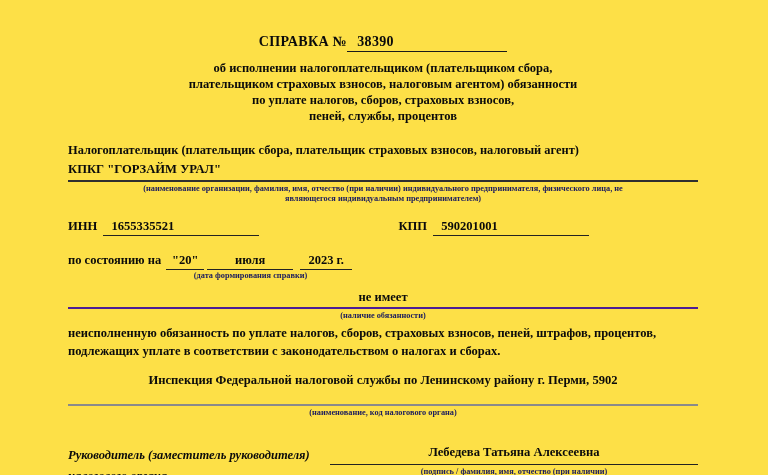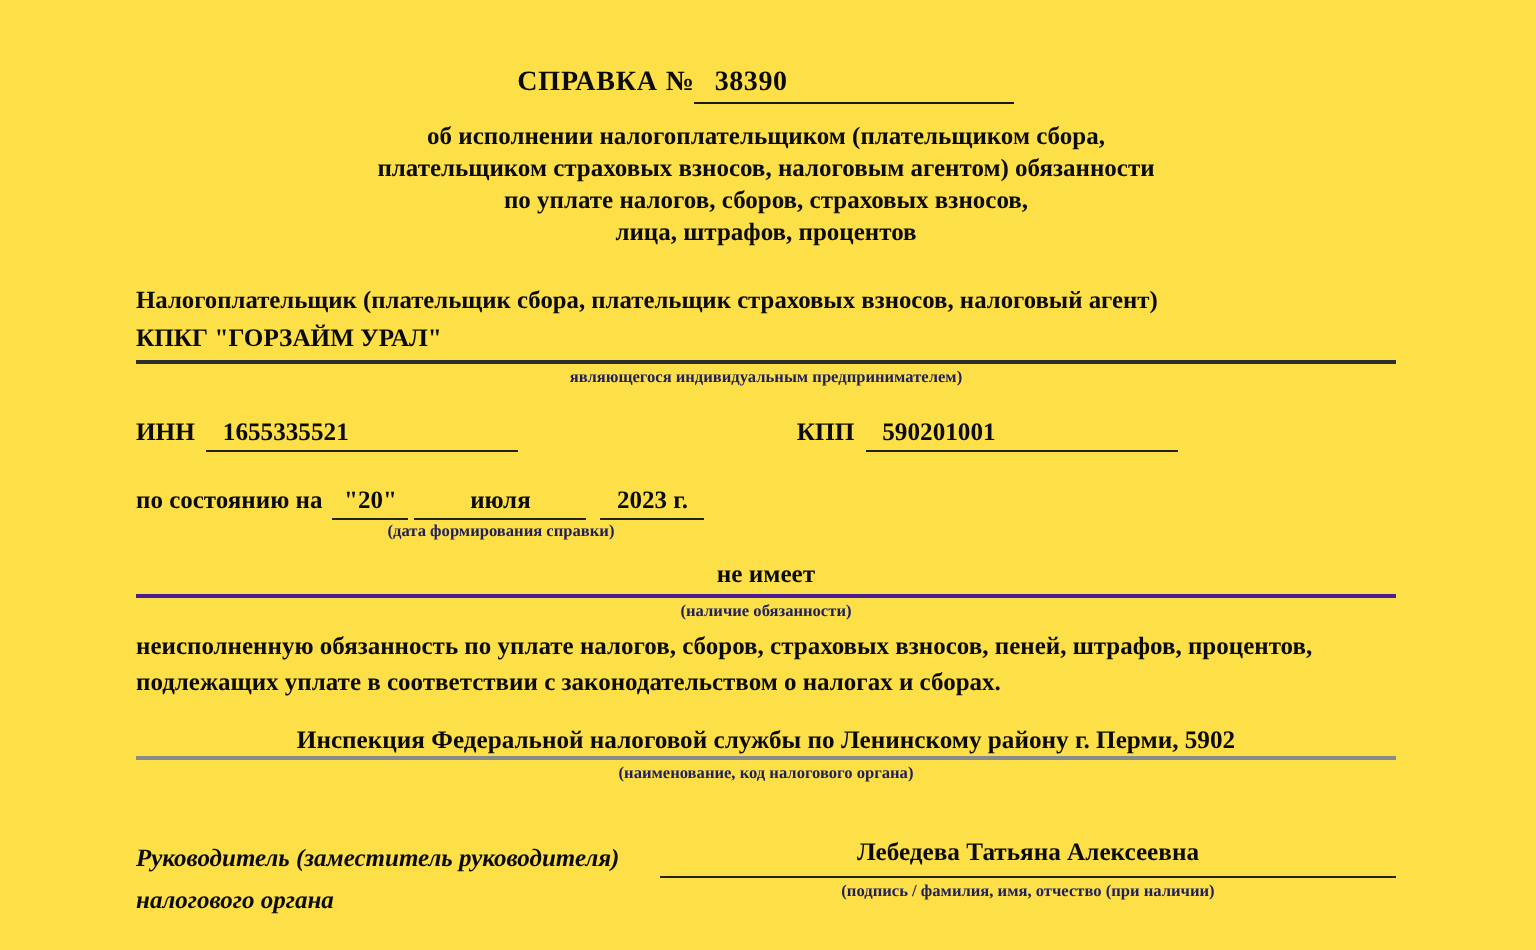--- a/index.html
+++ b/index.html
@@ -38,21 +38,21 @@
   .month-box{width:86px;margin-left:3px;}
   .year-box{width:52px;margin-left:7px;}
   .date-caption{margin:1px 0 0 100px;width:165px;text-align:center;}
 
   
   .status-line{margin-top:9px;text-align:center;font-size:12.6px;line-height:15px;padding-bottom:2px;border-bottom:2px solid #4c1d95;}
   .status-caption{margin-top:2px;}
   .body-par{margin-top:4px;font-size:12.5px;line-height:17.5px;}
 
   
-  .authority-line{margin-top:13px;text-align:center;font-size:12.6px;line-height:15px;padding-bottom:0;border-bottom:2px solid #8a8a8a;}
+  .authority-line{margin-top:13px;text-align:center;font-size:12.6px;line-height:15px;padding-bottom:16px;border-bottom:2px solid #8a8a8a;}
   .authority-caption{margin-top:2px;}
 
   
   .sig-row{margin-top:27px;display:flex;justify-content:space-between;align-items:flex-start;}
   .sig-role{width:258px;font-size:12.5px;line-height:21px;font-style:italic;}
   .sig-right{width:368px;}
   .sig-name{text-align:center;font-size:12.6px;line-height:15px;padding-bottom:4px;border-bottom:1.8px solid #222;}
   .sig-caption{margin-top:2px;}
 </style>
 </head>
@@ -63,27 +63,28 @@
 
     <div class="title-row">
       <span>СПРАВКА №</span>
       <span class="title-num">38390</span>
     </div>
 
     <div class="subtitle">
       <div>об исполнении налогоплательщиком (плательщиком сбора,</div>
       <div>плательщиком страховых взносов, налоговым агентом) обязанности</div>
       <div>по уплате налогов, сборов, страховых взносов,</div>
-      <div>лица, штрафов, процентов</div>
+      <div>пеней, службы, процентов</div>
     </div>
 
     <div class="field-label">Налогоплательщик (плательщик сбора, плательщик страховых взносов, налоговый агент)</div>
 
     <div class="org-name">КПКГ "ГОРЗАЙМ УРАЛ"</div>
     <div class="caption center org-caption">
+      <div>(наименование организации, фамилия, имя, отчество (при наличии) индивидуального предпринимателя, физического лица, не</div>
       <div>являющегося индивидуальным предпринимателем)</div>
     </div>
 
     <div class="codes-row">
       <span>ИНН</span>
       <span class="u-box inn-box">1655335521</span>
       <span class="kpp-gap"></span>
       <span>КПП</span>
       <span class="u-box kpp-box">590201001</span>
     </div>

